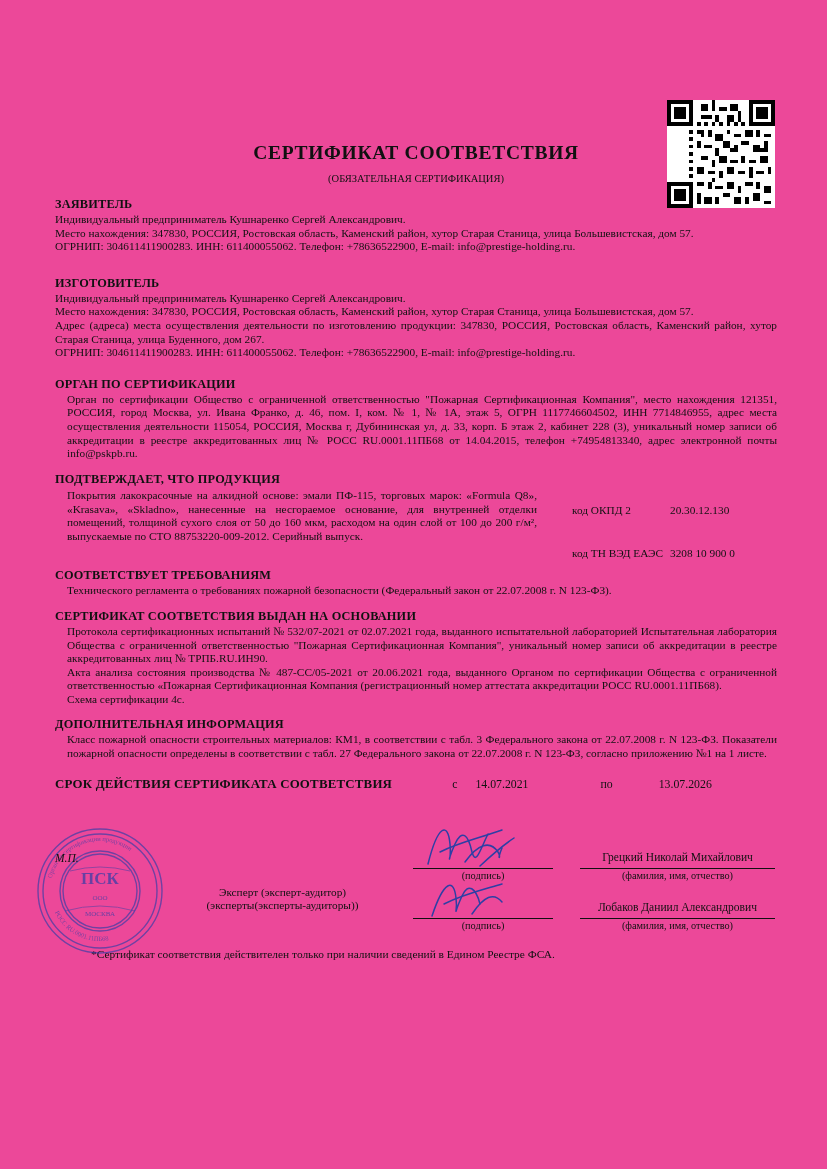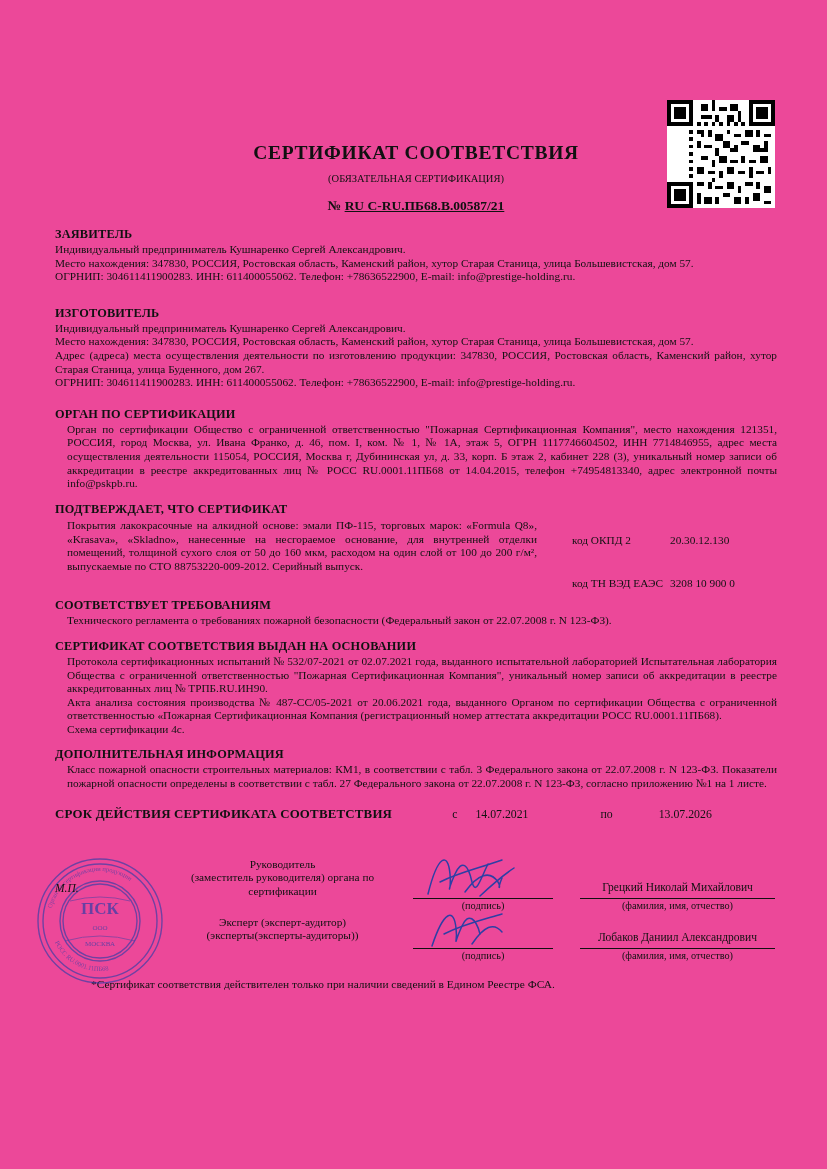--- a/index.html
+++ b/index.html
@@ -300,24 +300,20 @@
           <rect x="9" y="9" width="1" height="1"></rect>
             <rect x="17" y="13" width="1" height="1"></rect>
           <rect x="25" y="13" width="1" height="1"></rect>
             <rect x="12" y="21" width="1" height="1"></rect>
         </g>
       </svg>
     </div>
 
     <div class="doc-title">СЕРТИФИКАТ СООТВЕТСТВИЯ</div>
     <div class="doc-subtitle">(ОБЯЗАТЕЛЬНАЯ СЕРТИФИКАЦИЯ)</div>
-    <div class="doc-number">
-      <span>№</span>
-      <span class="num-underline">RU C-RU.ПБ68.В.00587/21</span>
-    </div>
 
     <div class="section">
       <div class="section-title">ЗАЯВИТЕЛЬ</div>
       <div class="body-text">Индивидуальный предприниматель Кушнаренко Сергей Александрович.</div>
       <div class="body-text">Место нахождения: 347830, РОССИЯ, Ростовская область, Каменский район, хутор Старая Станица, улица Большевистская, дом 57.</div>
       <div class="body-text">ОГРНИП: 304611411900283. ИНН: 611400055062. Телефон: +78636522900, E-mail: info@prestige-holding.ru.</div>
     </div>
 
     <div class="section" style="margin-top:22px;">
       <div class="section-title">ИЗГОТОВИТЕЛЬ</div>
@@ -326,21 +322,21 @@
       <div class="body-text">Адрес (адреса) места осуществления деятельности по изготовлению продукции: 347830, РОССИЯ, Ростовская область, Каменский район, хутор Старая Станица, улица Буденного, дом 267.</div>
       <div class="body-text">ОГРНИП: 304611411900283. ИНН: 611400055062. Телефон: +78636522900, E-mail: info@prestige-holding.ru.</div>
     </div>
 
     <div class="section" style="margin-top:17px;">
       <div class="section-title">ОРГАН ПО СЕРТИФИКАЦИИ</div>
       <div class="body-text indent">Орган по сертификации Общество с ограниченной ответственностью "Пожарная Сертификационная Компания", место нахождения 121351, РОССИЯ, город Москва, ул. Ивана Франко, д. 46, пом. I, ком. № 1, № 1А, этаж 5,  ОГРН  1117746604502, ИНН  7714846955, адрес места осуществления деятельности 115054, РОССИЯ, Москва г, Дубининская ул, д. 33, корп. Б этаж 2, кабинет 228 (3), уникальный номер записи об аккредитации в реестре аккредитованных лиц № РОСС RU.0001.11ПБ68 от 14.04.2015, телефон +74954813340, адрес электронной почты info@pskpb.ru.</div>
     </div>
 
     <div class="section" style="margin-top:11px;">
-      <div class="section-title">ПОДТВЕРЖДАЕТ, ЧТО СЕРТИФИКАТ</div>
+      <div class="section-title">ПОДТВЕРЖДАЕТ, ЧТО ПРОДУКЦИЯ</div>
       <div class="product-row">
         <div class="product-left">Покрытия лакокрасочные на алкидной основе: эмали ПФ-115, торговых марок: «Formula Q8», «Krasava», «Skladno», нанесенные на несгораемое основание, для внутренней отделки помещений, толщиной сухого слоя от 50 до 160 мкм, расходом на один слой от 100 до 200 г/м², выпускаемые по СТО 88753220-009-2012. Серийный выпуск.</div>
         <div class="product-right">
           <div class="codes-line codes-1">
             <span class="lbl">код ОКПД 2</span>
             <span class="val">20.30.12.130</span>
           </div>
           <div class="codes-line codes-2">
             <span class="lbl">код ТН ВЭД ЕАЭС</span>
             <span class="val">3208 10 900 0</span>
@@ -417,25 +413,20 @@
             <path d="M70 62 C 85 48, 95 40, 104 34"></path>
             <path d="M22 112 C 34 76, 44 74, 46 94 C 48 110, 42 114, 52 92 C 58 78, 66 84, 70 100"></path>
             <path d="M34 100 C 54 90, 72 86, 92 80"></path>
             <path d="M62 110 C 74 92, 84 88, 92 98"></path>
           </g>
         </svg>
       </div>
 
       <div class="mp">М.П.</div>
 
-      <div class="role-block role-1">
-        <div>Руководитель</div>
-        <div>(заместитель руководителя) органа по</div>
-        <div>сертификации</div>
-      </div>
 
       <div class="role-block role-2">
         <div>Эксперт (эксперт-аудитор)</div>
         <div>(эксперты(эксперты-аудиторы))</div>
       </div>
 
       <div class="sign-line sl-1"></div>
       <div class="sign-line sl-2"></div>
       <div class="sign-line sl-3"></div>
       <div class="sign-line sl-4"></div>

